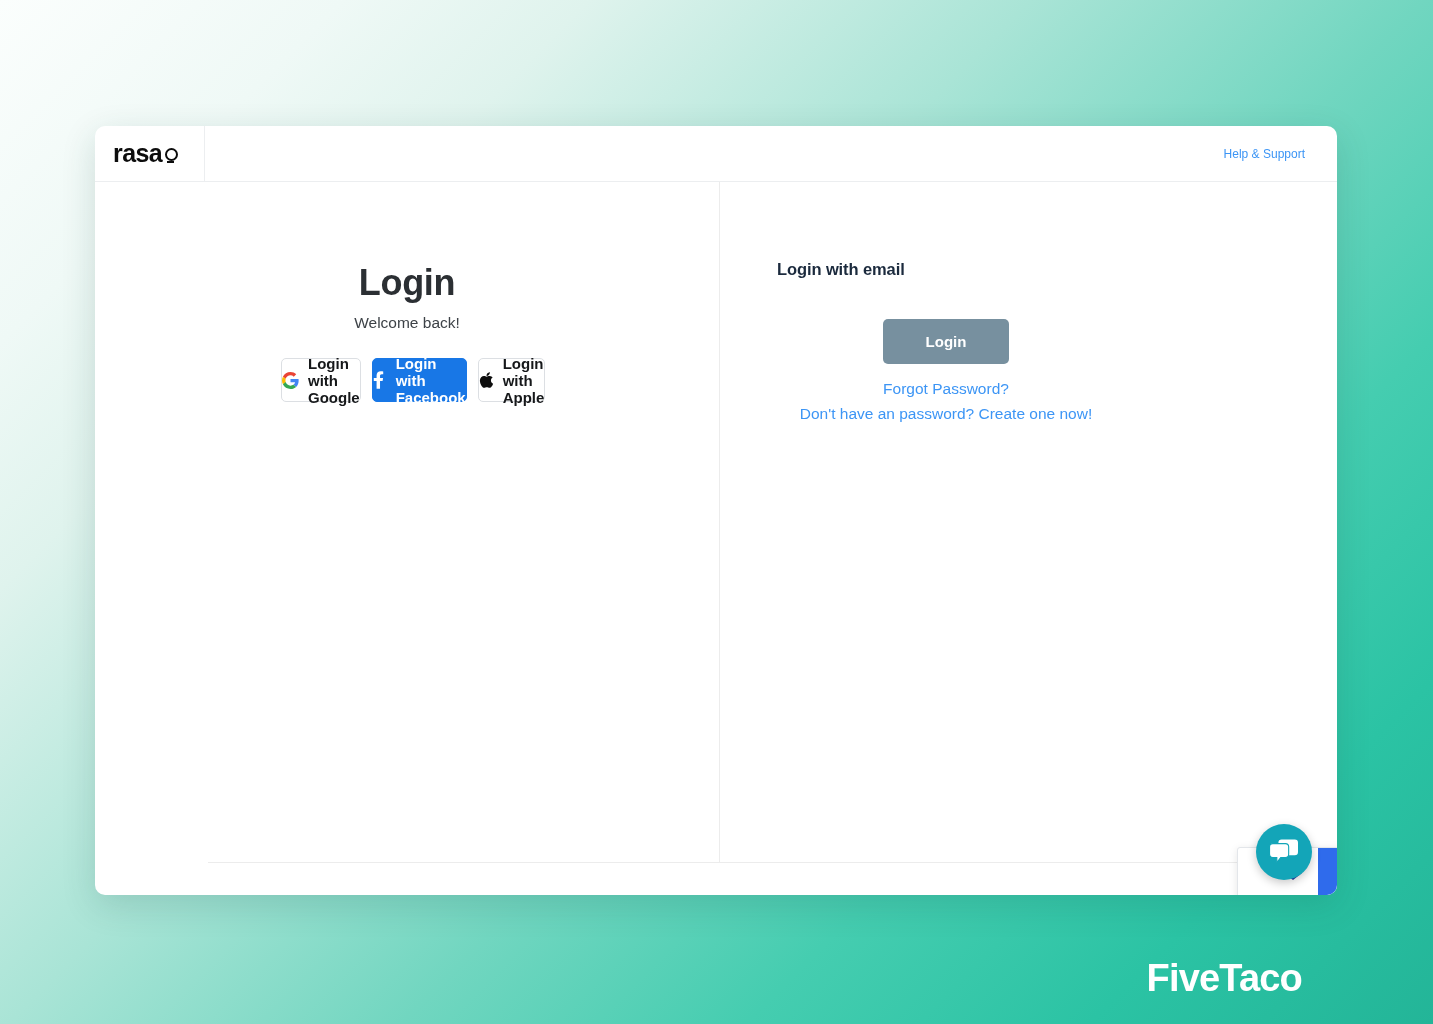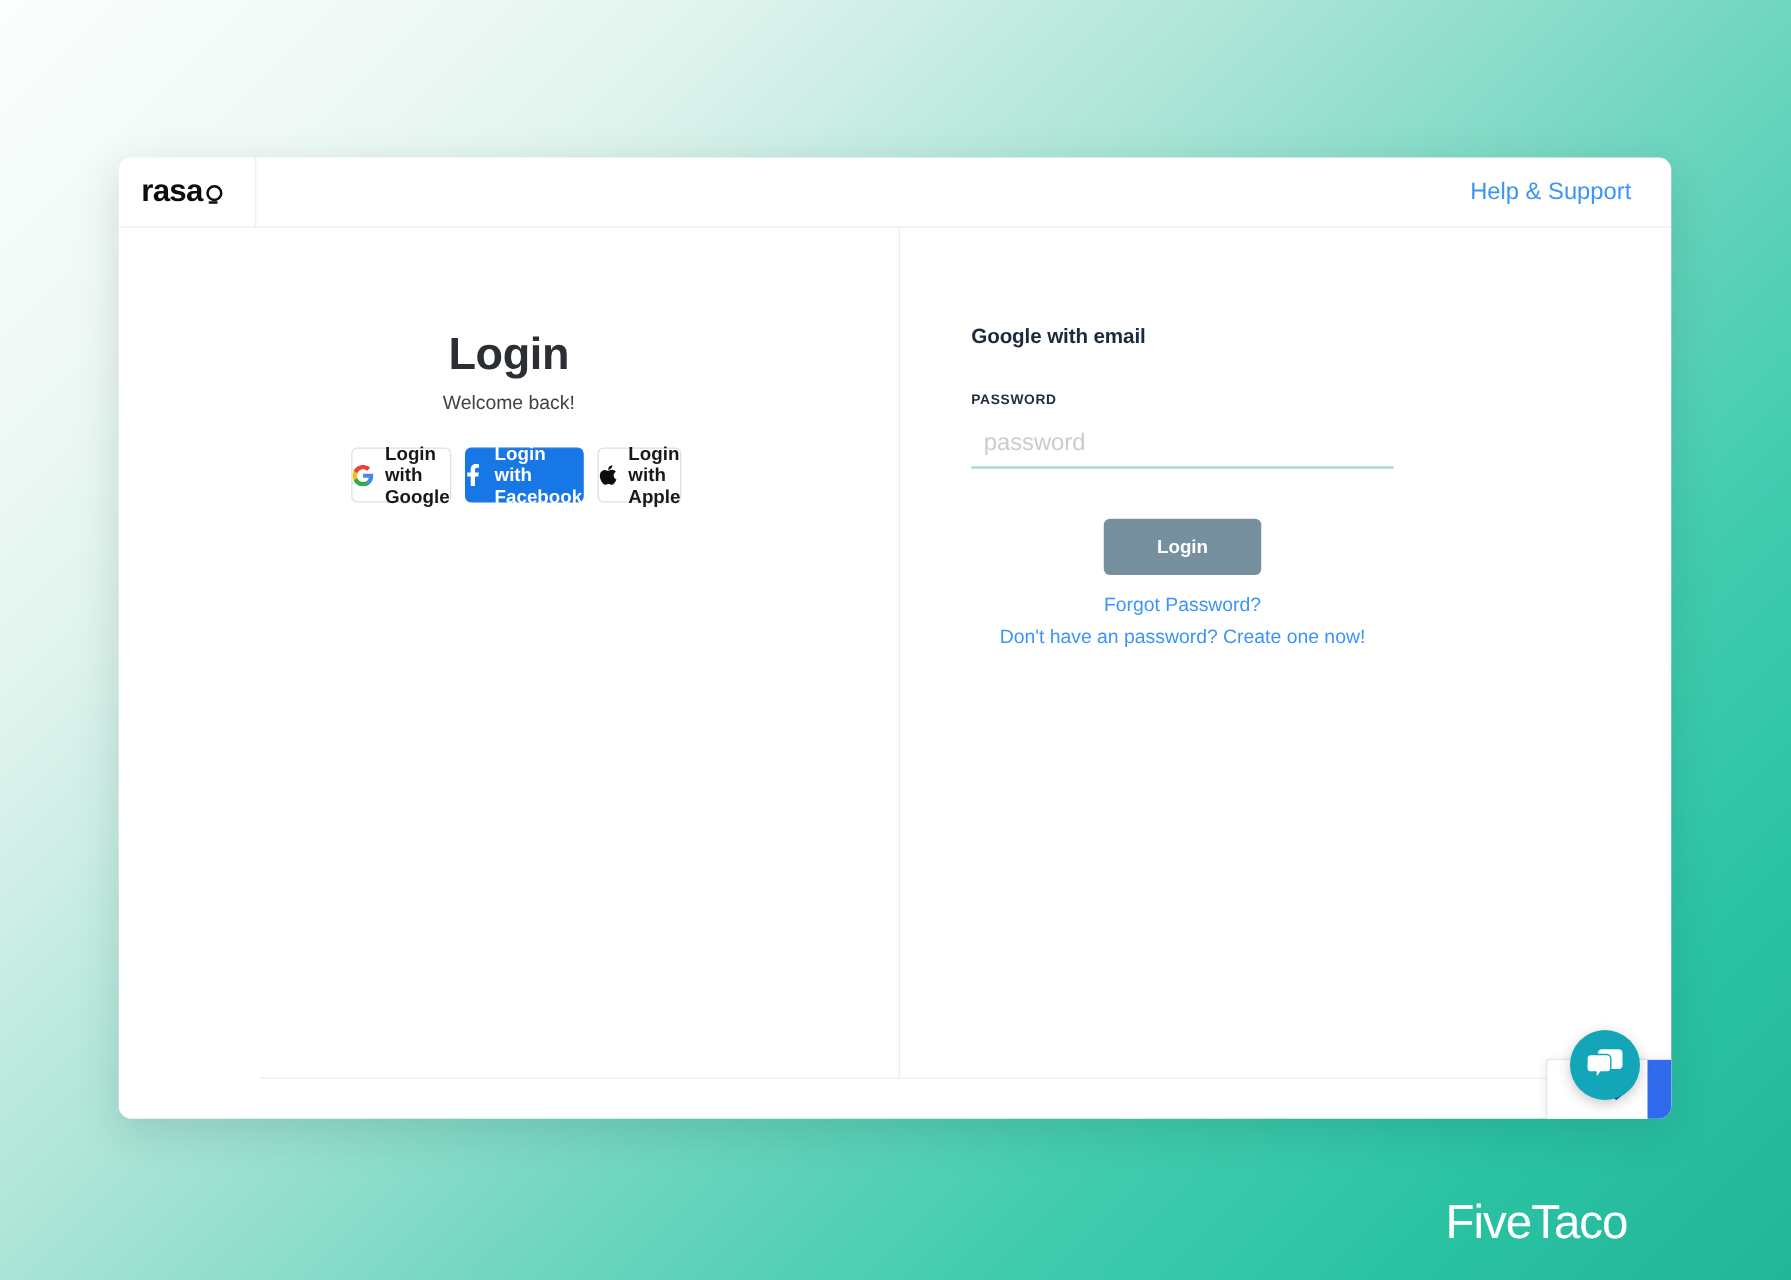--- a/index.html
+++ b/index.html
@@ -87,21 +87,21 @@
   }
 
   .header-right {
     flex: 1;
     display: flex;
     align-items: center;
     justify-content: flex-end;
     padding-right: 32px;
   }
   .help-link {
-    font-size: 19px;
+    font-size: 12px;
     color: #3c95f5;
     cursor: pointer;
     white-space: nowrap;
   }
 
   
   .app-body {
     display: flex;
     height: 713px;
     position: relative;
@@ -303,21 +303,21 @@
     cursor: pointer;
     z-index: 5;
   }
 
   
   .watermark {
     position: absolute;
     right: 131px;
     bottom: 24px;
     font-size: 38px;
-    font-weight: 400;
+    font-weight: 700;
     color: #ffffff;
     letter-spacing: -0.8px;
     user-select: none;
   }
 </style>
 </head>
 <body>
 
 <div class="app-card">
 
@@ -374,27 +374,23 @@
             </span>
             <span>Login with Apple</span>
           </div>
 
         </div>
       </div>
     </div>
 
     <div class="pane-right">
       <div class="right-inner">
-        <div class="form-title">Google with email</div>
-
-
-        <div class="field">
-          <div class="field-label">PASSWORD</div>
-          <input class="field-input password" type="text" placeholder="password" style="">
-        </div>
+        <div class="form-title">Login with email</div>
+
+
 
         <div class="submit-wrap">
           <button class="login-btn">Login</button>
         </div>
 
         <div class="links">
           <span class="form-link">Forgot Password?</span>
           <span class="form-link">Don't have an password? Create one now!</span>
         </div>
       </div>

